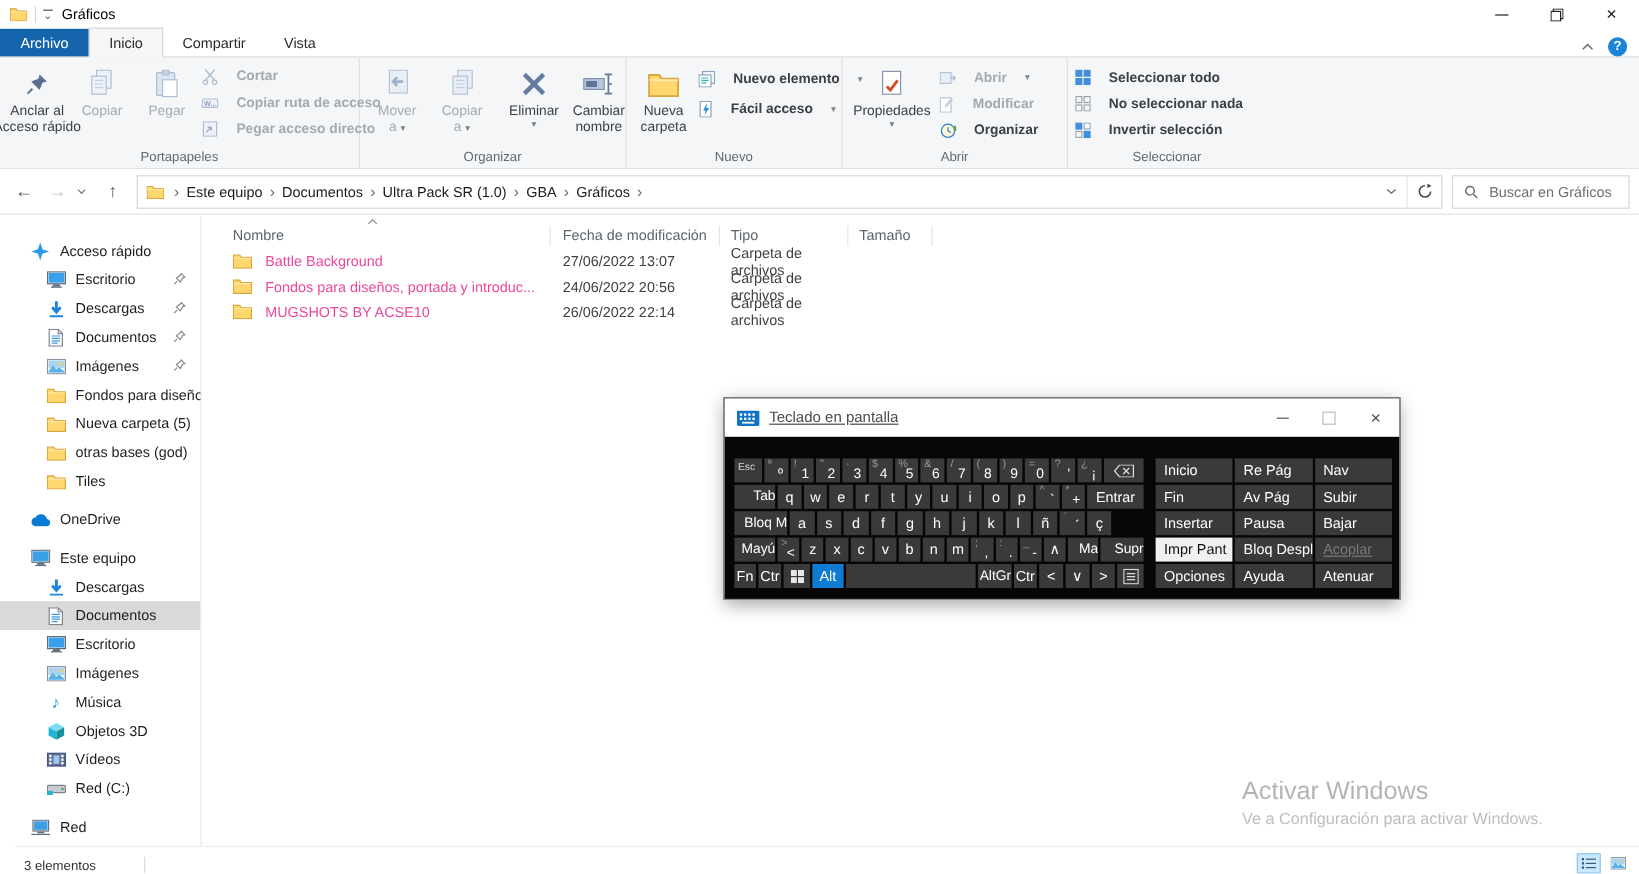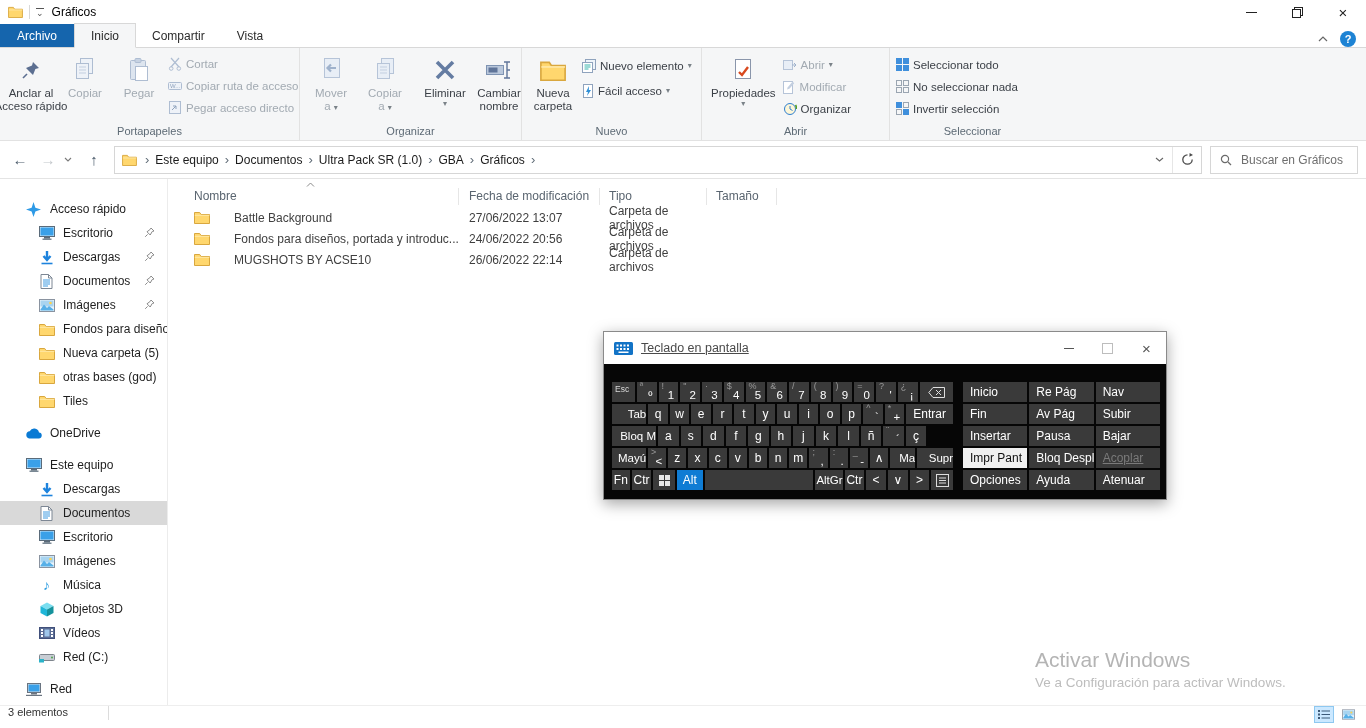--- a/index.html
+++ b/index.html
@@ -30,21 +30,21 @@
   .ribbon{height:92px;background:#f5f6f7;border-bottom:1px solid #e2e2e2;display:flex;align-items:stretch;}
   .rgroup{display:flex;flex-direction:column;border-right:1px solid #e2e2e2;padding:2px 4px 0 4px;box-sizing:border-box;}
   .rgroup-content{flex:1;display:flex;align-items:flex-start;}
   .rgroup-label{text-align:center;font-size:11px;color:#5d6a75;padding:2px 0 3px 0;}
   .bigbtn{display:flex;flex-direction:column;align-items:center;padding:3px 5px;min-width:44px;}
   .bigbtn .bicon{height:34px;display:flex;align-items:center;justify-content:center;}
   .bigbtn .blabel{font-size:11.5px;line-height:13px;color:#3a3f46;text-align:center;white-space:nowrap;}
   .bigbtn.dis .blabel{color:#a2aab2;}
   .caret{font-size:8px;color:#7a8288;line-height:8px;}
   .smallcol{display:flex;flex-direction:column;justify-content:flex-start;padding:4px 2px;gap:3px;}
-  .smallbtn{display:flex;align-items:center;gap:4px;height:19px;font-size:11.5px;color:#3a3f46;white-space:nowrap;}
+  .smallbtn{display:flex;align-items:center;gap:15px;height:19px;font-size:11.5px;color:#3a3f46;white-space:nowrap;font-weight:bold;}
   .smallbtn.dis{color:#a2aab2;}
   .vline{width:1px;background:#e2e2e2;margin:6px 3px;}
   
   .navbar{height:37px;display:flex;align-items:center;background:#fff;border-bottom:1px solid #e4e4e4;padding:0 8px;gap:4px;}
   .navarrow{font-size:15px;color:#4a5a6a;width:24px;text-align:center;}
   .navarrow.dis{color:#c3c7cb;}
   .navchev{width:14px;text-align:center;}
   .addressbox{flex:1;height:26px;border:1px solid #d6d6d6;display:flex;align-items:center;background:#fff;margin:0 4px;}
   .addr-folder{margin:0 6px 0 7px;display:flex;}
   .crumb{font-size:12px;color:#1b1b1b;padding:0 4px;white-space:nowrap;}
@@ -68,28 +68,28 @@
   
   .filearea{flex:1;position:relative;padding-top:6px;}
   .cols{display:flex;height:22px;align-items:center;padding-left:26px;position:relative;font-size:12px;color:#5a6570;}
   .col-name{width:275px;}
   .col-date{width:140px;}
   .col-type{width:107px;}
   .col-size{width:70px;}
   .colsep{position:absolute;top:3px;width:1px;height:17px;background:#e6e6e6;}
   .sortcaret{position:absolute;left:138px;top:-3px;}
   .frow{display:flex;height:21px;align-items:center;padding-left:26px;font-size:12px;}
-  .frow .col-name{display:flex;align-items:center;gap:24px;color:#404040;}
+  .frow .col-name{display:flex;align-items:center;gap:11px;color:#ec4899;}
   .frow .col-date,.frow .col-type{color:#3f3f3f;}
   
   .watermark{position:absolute;left:1035px;top:648px;pointer-events:none;}
   .wm1{font-size:21px;color:#b4b4b4;}
   .wm2{font-size:13.5px;color:#bdbdbd;margin-top:3px;}
   
-  .statusbar{height:22px;border-top:1px solid #eeeeee;display:flex;align-items:flex-start;font-size:11px;color:#333;padding:0 8px;position:absolute;left:0;right:0;bottom:0;background:#fff;}
+  .statusbar{height:22px;border-top:1px solid #eeeeee;display:flex;align-items:flex-end;font-size:11px;color:#333;padding:0 8px;position:absolute;left:12px;right:0;bottom:0;background:#fff;}
   .status-sep{width:1px;height:14px;background:#dcdcdc;margin-left:40px;}
   .viewbtns{margin-left:auto;display:flex;gap:4px;}
   .viewbtn{width:20px;height:17px;display:flex;align-items:center;justify-content:center;}
   .viewbtn.active{background:#cbe8ff;border:1px solid #8ec8f0;box-sizing:border-box;}
   
   .osk{position:absolute;left:603px;top:331px;width:564px;height:169px;background:#060606;border:1px solid #8a8a8a;box-sizing:border-box;box-shadow:0 4px 14px rgba(0,0,0,.35);z-index:40;}
   .osk-titlebar{height:32px;background:#fff;display:flex;align-items:center;padding-left:10px;}
   .osk-title{font-size:12.5px;color:#4a4a4a;margin-left:8px;text-decoration:underline;}
   .osk-btns{margin-left:auto;display:flex;height:32px;}
   .osk-btn{width:39px;display:flex;align-items:center;justify-content:center;}

